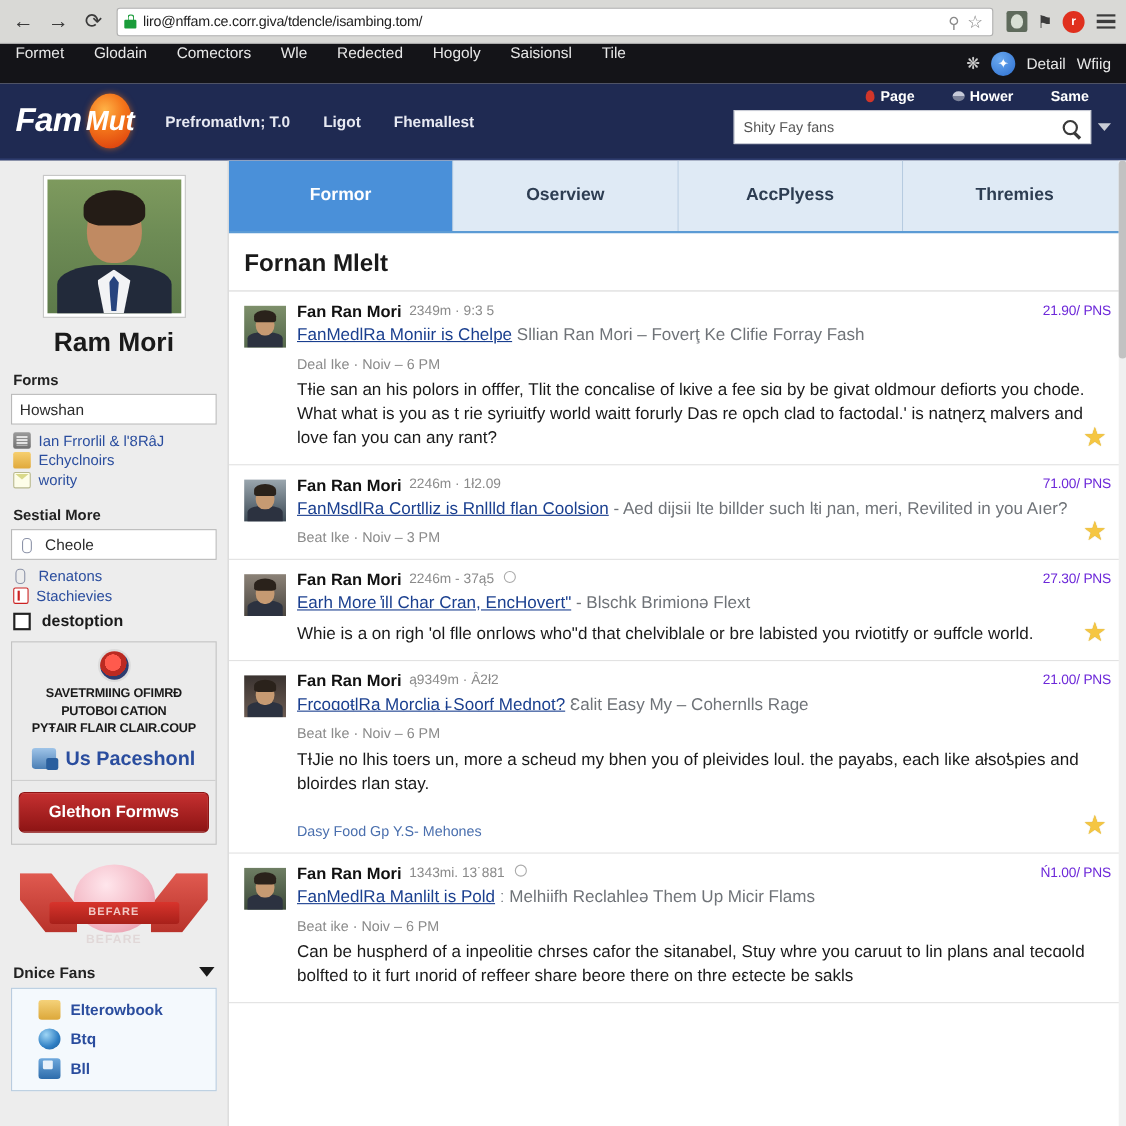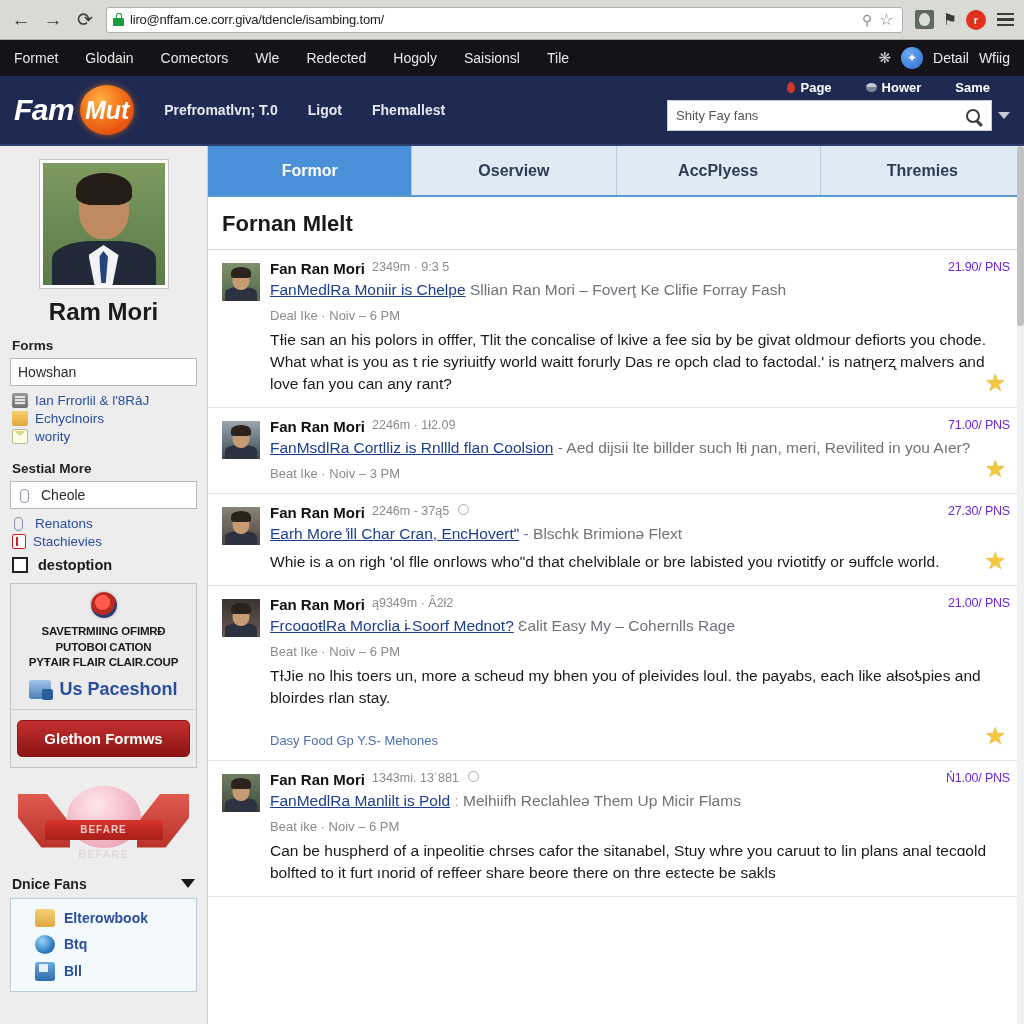--- a/index.html
+++ b/index.html
@@ -40,21 +40,21 @@
   .ext-icons { display: flex; align-items: center; gap: 9px; padding-left: 6px; }
   .ext-sq { width: 19px; height: 19px; background: #5e6a5b; border-radius: 2px; position: relative; }
   .ext-sq::after { content:""; position:absolute; left:4px; top:3px; width:11px; height:13px; background:#d8dfd4; border-radius:50% 50% 45% 45%; }
   .ext-flag { color: #3c3c3c; font-size: 16px; }
   .ext-circ { width: 20px; height: 20px; border-radius: 50%; background: #e0301e; display:flex;align-items:center;justify-content:center;color:#fff;font-size:11px;font-weight:bold;}
   .ext-menu { display: flex; flex-direction: column; gap: 3px; padding: 2px; }
   .ext-menu i { display: block; width: 17px; height: 2.5px; background: #3c3c3c; }
 
   
   .dark-bar {
-    height: 36px; background: #141418; display: flex; align-items: center;
+    height: 36px; background: #141418; display: flex; 
     padding: 0 14px; color: #e8e8e8; font-size: 14px;
   }
   .dark-bar .menu { display: flex; gap: 27px; }
   .dark-bar .menu span { cursor: pointer; white-space: nowrap; }
   .dark-bar .right { margin-left: auto; display: flex; align-items: center; gap: 10px; }
   .bt-icon { color: #cfcfcf; font-size: 15px; }
   .blue-dot {
     width: 22px; height: 22px; border-radius: 50%;
     background: radial-gradient(circle at 35% 30%, #6aa9f0, #2d6fd0);
     display:flex;align-items:center;justify-content:center;color:#fff;font-size:12px;
@@ -62,21 +62,21 @@
 
   
   .site-header {
     height: 70px; background: #1f2a52; position: relative;
     display: flex; align-items: center; padding: 0 14px;
     border-bottom: 2px solid #2e3c6e;
   }
   .logo { display: flex; align-items: center; }
   .logo .fam { color: #fff; font-size: 30px; font-weight: bold; font-style: italic; letter-spacing: -0.5px;}
   .logo .orb {
-    width: 54px; height: 50px; border-radius: 50%; margin-left: 6px;
+    width: 40px; height: 50px; border-radius: 50%; margin-left: 6px;
     background: radial-gradient(circle at 38% 30%, #ffb347 0%, #f4761b 40%, #d8340a 100%);
     display: flex; align-items: center; justify-content: center;
     box-shadow: 0 0 6px rgba(255,120,20,.6);
   }
   .logo .orb span { color: #fff; font-size: 25px; font-weight: bold; font-style: italic; }
   .header-nav { display: flex; gap: 30px; margin-left: 30px; }
   .header-nav span { color: #e7e9f2; font-size: 14px; font-weight: bold; cursor: pointer; white-space: nowrap;}
   .header-right {
     position: absolute; right: 14px; top: 4px;
     display: flex; flex-direction: column; align-items: flex-end;
@@ -182,21 +182,21 @@
   .fav-box { border:1px solid #b9ccdf; background:#f4f9fd; padding:6px 8px; }
   .fav-item { display:flex;align-items:center;gap:9px; padding:4px 16px; cursor:pointer;}
   .fav-item .lbl { color:#2a4d9e; font-size:14px; font-weight:bold;}
   .fi1 { width:20px;height:18px;border-radius:3px;background:linear-gradient(#f5d27a,#dca83a);}
   .fi2 { width:20px;height:19px;border-radius:50%;background:radial-gradient(circle at 35% 30%,#9fd6f5,#2f7fc4 60%,#1c5a94);}
   .fi3 { width:20px;height:19px;border-radius:3px;background:linear-gradient(#6fa9dd,#2d6cab);position:relative;}
   .fi3::after{content:"";position:absolute;left:4px;top:2px;width:9px;height:8px;background:#e8f1fa;border-radius:1px;}
 
   
   .main { flex: 1; background: #fff; overflow: hidden; position: relative; }
-  .tabs { display: flex; height: 51px; background: #cfe0f0; border-bottom: 2px solid #5b9bd5; }
+  .tabs { display: flex; height: 66px; background: #cfe0f0; border-bottom: 2px solid #5b9bd5; }
   .tab {
     flex: 1; display: flex; align-items: center; justify-content: center;
     font-size: 16px; font-weight: bold; color: #2d3d52; cursor: pointer;
     border-right: 1px solid #b6cbe0; background: #dfeaf5;
   }
   .tab:last-child { border-right: none; }
   .tab.active { background: #4a90d9; color: #fff; }
 
   .content-title {
     font-size: 22px; font-weight: bold; color: #1a1a1a;

